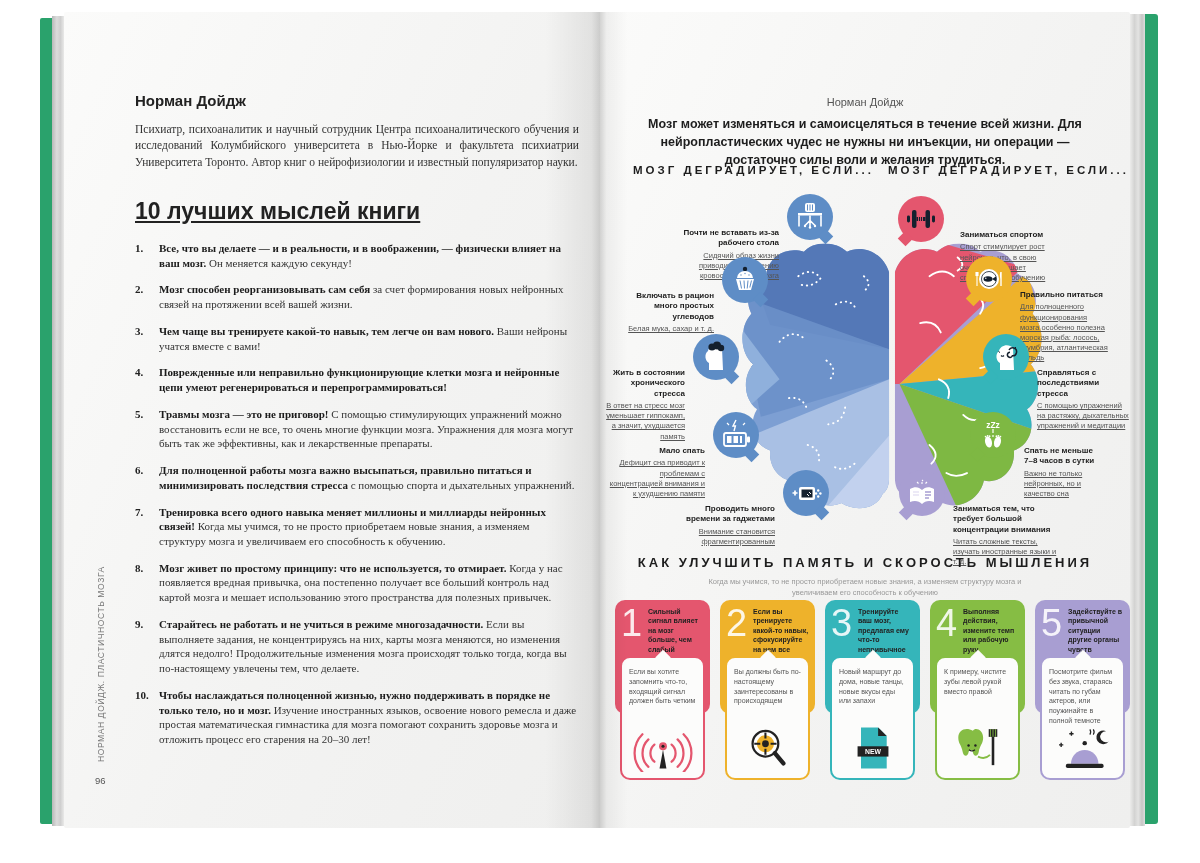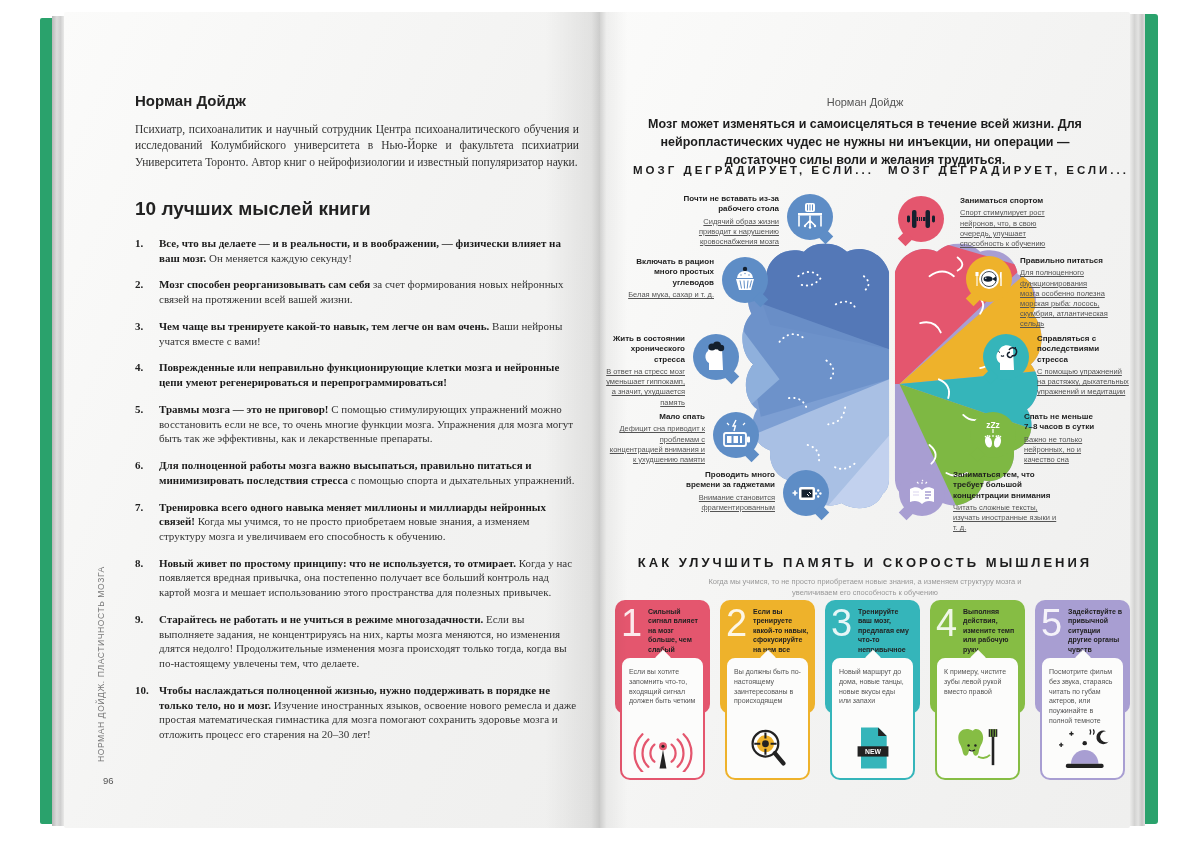--- a/index.html
+++ b/index.html
@@ -17,44 +17,44 @@
   .page{position:absolute;top:0;height:816px;background:linear-gradient(115deg,#fbfbfa,#f3f3f2 55%,#efefee);}
   .page-left{left:24px;width:536px;border-radius:2px 0 0 2px;}
   .page-right{left:560px;width:530px;border-radius:0 2px 2px 0;}
   .spine-shade{position:absolute;left:505px;top:0;width:110px;height:816px;pointer-events:none;z-index:6;
          background:linear-gradient(to right,rgba(0,0,0,0) 0,rgba(0,0,0,.07) 42%,rgba(0,0,0,.16) 50%,rgba(0,0,0,.05) 56%,rgba(0,0,0,0) 75%);}
   
   .pl-content{position:absolute;left:71px;top:80px;width:444px;color:#222;}
   .author-name{font-size:15px;font-weight:bold;margin:0 0 12px 0;}
   .author-bio{font-family:"Liberation Serif",serif;font-size:11.5px;line-height:1.42;color:#333;
          text-align:justify;margin:0 0 28px 0;}
-  .list-title{font-size:19px;font-weight:bold;margin:0 0 16px 0;}
+  .list-title{font-size:23px;font-weight:bold;margin:0 0 16px 0;text-decoration:underline;}
   .idea-item{display:flex;margin-bottom:12px;font-family:"Liberation Serif",serif;font-size:11px;line-height:1.34;color:#333;}
   .idea-num{flex:0 0 24px;font-weight:bold;color:#222;}
   .idea-text{margin:0;flex:1;}
   .idea-text b{color:#1c1c1c;}
   .sidebar-caption{position:absolute;left:32px;top:540px;height:210px;writing-mode:vertical-rl;transform:rotate(180deg);
          font-size:8.5px;color:#777;letter-spacing:.6px;white-space:nowrap;}
   .page-num{position:absolute;font-size:9.5px;color:#555;}
-  .page-num-left{left:39px;top:763px;}
+  .page-num-left{left:31px;top:763px;}
   .page-num-right{left:500px;top:757px;}
   
   .pr-title{position:absolute;left:0;top:24px;width:100%;text-align:center;font-size:46px;font-weight:300;
          color:#4a4a4a;letter-spacing:1px;margin:0;}
   .pr-author{position:absolute;left:0;top:84px;width:100%;text-align:center;font-size:11px;color:#555;}
   .pr-intro{position:absolute;left:35px;top:103px;width:460px;text-align:center;font-size:12.5px;font-weight:bold;
          color:#1d1d1d;line-height:1.45;}
   .col-header{position:absolute;top:152px;font-size:11.5px;font-weight:bold;letter-spacing:3px;color:#1d1d1d;white-space:nowrap;}
   .col-header.deg{left:33px;} .col-header.dev{left:288px;}
   .brain{position:absolute;left:142px;top:222px;width:300px;height:300px;z-index:1;}
   .infographic{position:absolute;inset:0;z-index:2;}
   .info-item{position:absolute;display:flex;gap:8px;align-items:flex-start;}
   .info-text{line-height:1.3;}
   .info-text.right{text-align:right;}
-  .info-title{font-size:8px;font-weight:bold;color:#1d1d1d;margin-bottom:2px;}
+  .info-title{font-size:8px;font-weight:bold;color:#1d1d1d;margin-bottom:2px;margin-top:34px;}
   .info-desc{font-size:7.5px;color:#555;line-height:1.35;text-decoration:underline;}
   .bubble{position:relative;flex:0 0 46px;width:46px;height:46px;border-radius:50%;background:var(--c);
          display:flex;align-items:center;justify-content:center;}
   .bubble::after{content:"";position:absolute;width:11px;height:11px;background:var(--c);transform:rotate(45deg);bottom:-2px;}
   .deg .bubble::after{right:2px;} .dev .bubble::after{left:2px;}
   .bubble-icon{width:32px;height:32px;display:block;}
   .bubble-icon svg{width:32px;height:32px;display:block;}
   
   #degrade-list .info-item:nth-child(1){left:83px;top:182px;} #degrade-list .info-item:nth-child(1) .info-text{width:96px;}
   #degrade-list .info-item:nth-child(2){left:18px;top:245px;} #degrade-list .info-item:nth-child(2) .info-text{width:96px;}
@@ -108,21 +108,21 @@
     <p class="idea-text"><b>Все, что вы делаете — и в реальности, и в воображении, — физически влияет на ваш мозг.</b><span> Он меняется каждую секунду!</span></p>
   </div>
 
   <div class="idea-item">
     <span class="idea-num">2.</span>
     <p class="idea-text"><b>Мозг способен реорганизовывать сам себя</b><span> за счет формирования новых нейронных связей на протяжении всей вашей жизни.</span></p>
   </div>
 
   <div class="idea-item">
     <span class="idea-num">3.</span>
-    <p class="idea-text"><b>Чем чаще вы тренируете какой-то навык, тем легче он вам очень.</b><span> Ваши нейроны учатся вместе с вами!</span></p>
+    <p class="idea-text"><b>Чем чаще вы тренируете какой-то навык, тем легче он вам нового.</b><span> Ваши нейроны учатся вместе с вами!</span></p>
   </div>
 
   <div class="idea-item">
     <span class="idea-num">4.</span>
     <p class="idea-text"><b>Поврежденные или неправильно функционирующие клетки мозга и нейронные цепи умеют регенерироваться и перепрограммироваться!</b><span></span></p>
   </div>
 
   <div class="idea-item">
     <span class="idea-num">5.</span>
     <p class="idea-text"><b>Травмы мозга — это не приговор!</b><span> С помощью стимулирующих упражнений можно восстановить если не все, то очень многие функции мозга. Упражнения для мозга могут быть так же эффективны, как и лекарственные препараты.</span></p>
@@ -133,21 +133,21 @@
     <p class="idea-text"><b>Для полноценной работы мозга важно высыпаться, правильно питаться и минимизировать последствия стресса</b><span> с помощью спорта и дыхательных упражнений.</span></p>
   </div>
 
   <div class="idea-item">
     <span class="idea-num">7.</span>
     <p class="idea-text"><b>Тренировка всего одного навыка меняет миллионы и миллиарды нейронных связей!</b><span> Когда мы учимся, то не просто приобретаем новые знания, а изменяем структуру мозга и увеличиваем его способность к обучению.</span></p>
   </div>
 
   <div class="idea-item">
     <span class="idea-num">8.</span>
-    <p class="idea-text"><b>Новый живет по простому принципу: что не используется, то отмирает.</b><span> Когда у нас появляется вредная привычка, она постепенно получает все больший контроль над картой мозга и мешает использованию этого пространства для полезных привычек.</span></p>
+    <p class="idea-text"><b>Мозг живет по простому принципу: что не используется, то отмирает.</b><span> Когда у нас появляется вредная привычка, она постепенно получает все больший контроль над картой мозга и мешает использованию этого пространства для полезных привычек.</span></p>
   </div>
 
   <div class="idea-item">
     <span class="idea-num">9.</span>
     <p class="idea-text"><b>Старайтесь не работать и не учиться в режиме многозадачности.</b><span> Если вы выполняете задания, не концентрируясь на них, карты мозга меняются, но изменения длятся недолго! Продолжительные изменения мозга происходят только тогда, когда вы по-настоящему увлечены тем, что делаете.</span></p>
   </div>
 
   <div class="idea-item">
     <span class="idea-num">10.</span>
     <p class="idea-text"><b>Чтобы наслаждаться полноценной жизнью, нужно поддерживать в порядке не только тело, но и мозг.</b><span> Изучение иностранных языков, освоение нового ремесла и даже простая математическая гимнастика для мозга помогают сохранить здоровье мозга и отложить процесс его старения на 20–30 лет!</span></p>

